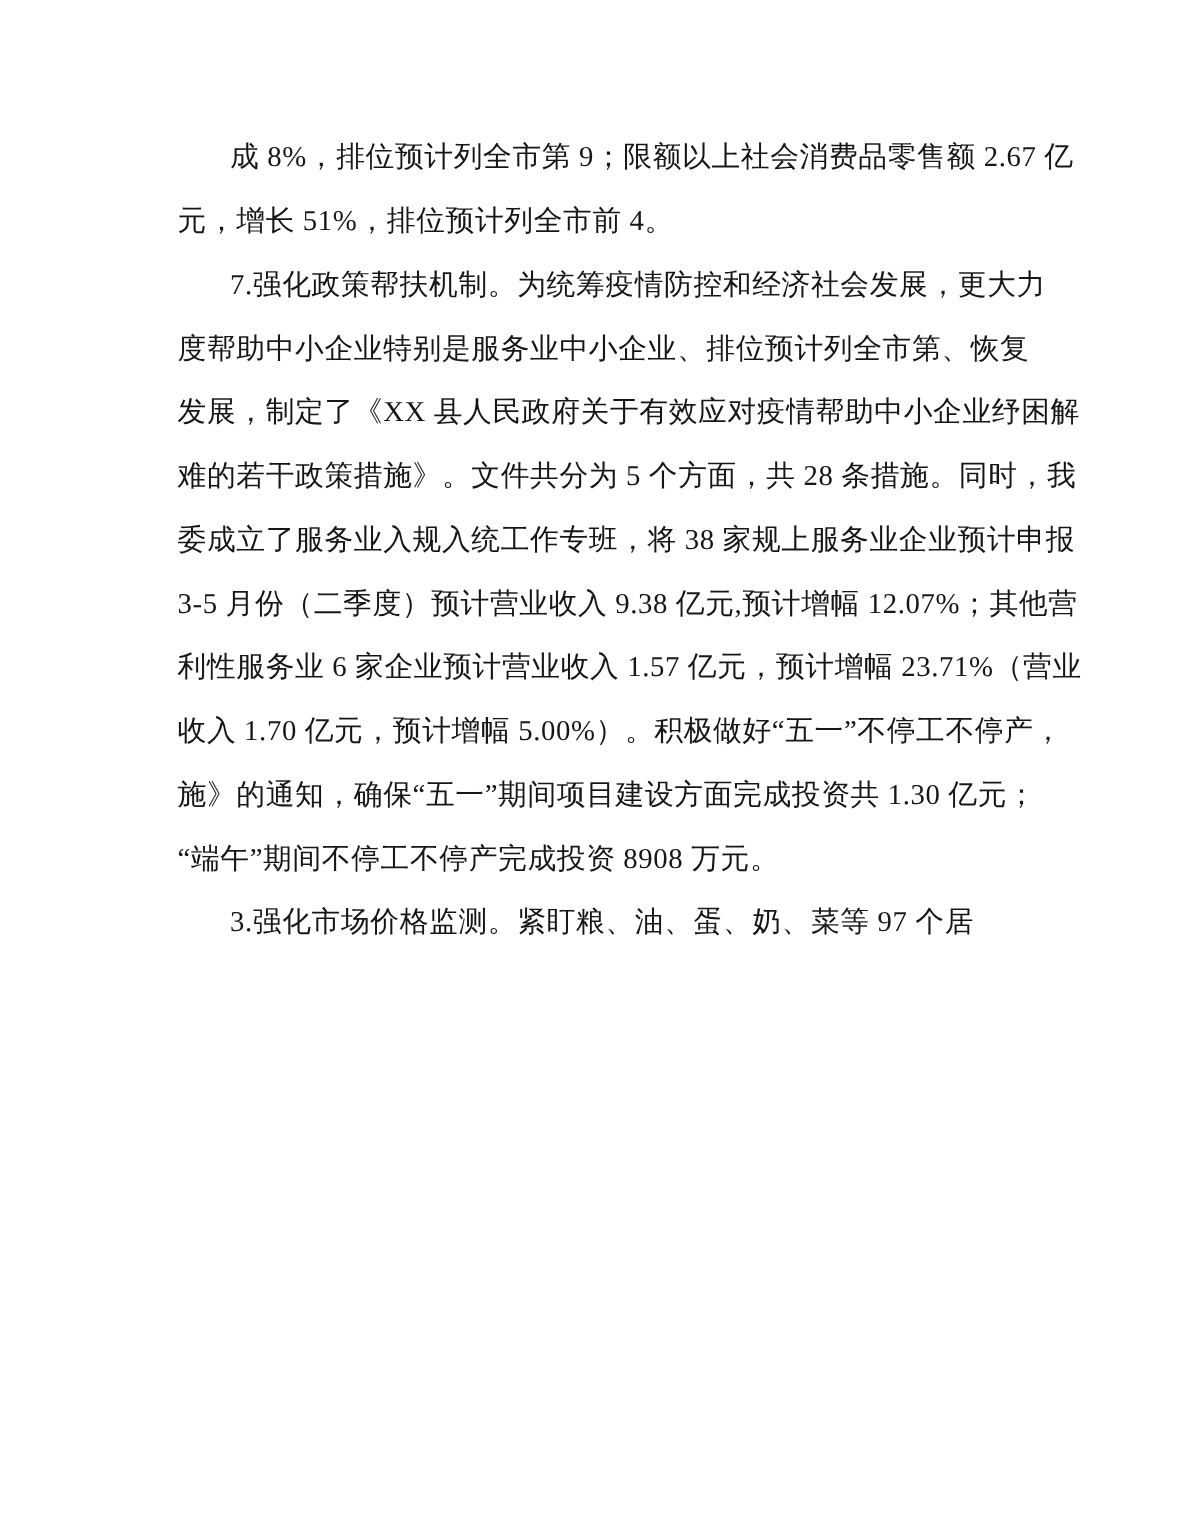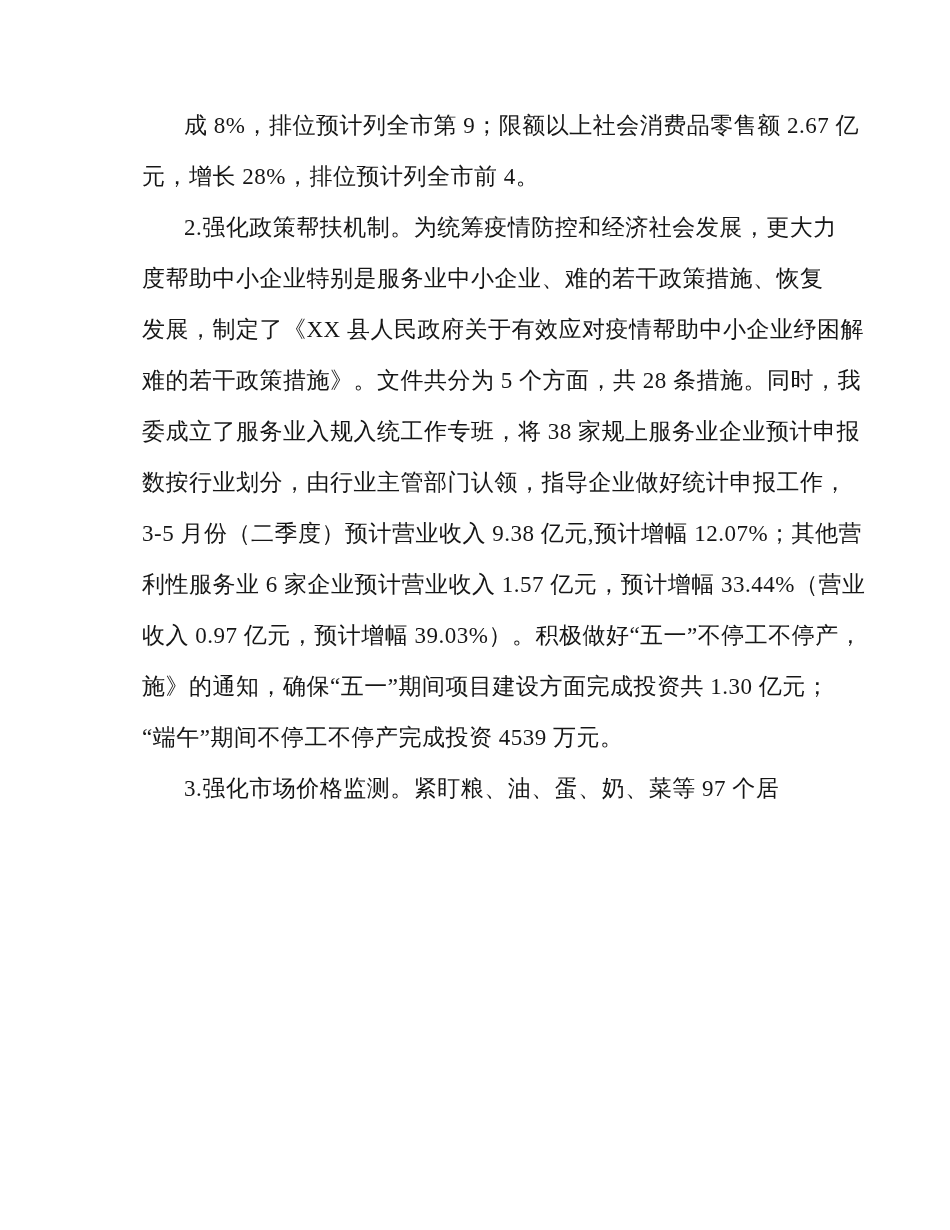--- a/index.html
+++ b/index.html
@@ -39,27 +39,26 @@
   .line.indent {
     padding-left: 42px;
   }
 </style>
 </head>
 <body>
 
 <div class="page">
   <div class="doc-body" id="doc-body">
       <div class="line indent">成 8%，排位预计列全市第 9；限额以上社会消费品零售额 2.67 亿</div>
-      <div class="line">元，增长 28%，排位预计列全市前 4。</div>
-      <div class="line indent">2.强化政策帮扶机制。为统筹疫情防控和经济社会发展，更大力</div>
-      <div class="line">度帮助中小企业特别是服务业中小企业、难的若干政策措施、恢复</div>
+      <div class="line">元，增长 51%，排位预计列全市前 4。</div>
+      <div class="line indent">7.强化政策帮扶机制。为统筹疫情防控和经济社会发展，更大力</div>
+      <div class="line">度帮助中小企业特别是服务业中小企业、排位预计列全市第、恢复</div>
       <div class="line">发展，制定了《XX 县人民政府关于有效应对疫情帮助中小企业纾困解</div>
       <div class="line">难的若干政策措施》。文件共分为 5 个方面，共 28 条措施。同时，我</div>
       <div class="line">委成立了服务业入规入统工作专班，将 38 家规上服务业企业预计申报</div>
-      <div class="line">数按行业划分，由行业主管部门认领，指导企业做好统计申报工作，</div>
       <div class="line">3-5 月份（二季度）预计营业收入 9.38 亿元,预计增幅 12.07%；其他营</div>
-      <div class="line">利性服务业 6 家企业预计营业收入 1.57 亿元，预计增幅 33.44%（营业</div>
-      <div class="line">收入 0.97 亿元，预计增幅 39.03%）。积极做好“五一”不停工不停产，</div>
+      <div class="line">利性服务业 6 家企业预计营业收入 1.57 亿元，预计增幅 23.71%（营业</div>
+      <div class="line">收入 1.70 亿元，预计增幅 5.00%）。积极做好“五一”不停工不停产，</div>
       <div class="line">施》的通知，确保“五一”期间项目建设方面完成投资共 1.30 亿元；</div>
-      <div class="line">“端午”期间不停工不停产完成投资 4539 万元。</div>
+      <div class="line">“端午”期间不停工不停产完成投资 8908 万元。</div>
       <div class="line indent">3.强化市场价格监测。紧盯粮、油、蛋、奶、菜等 97 个居</div>
     </div>
 </div>
 
 </body></html>

